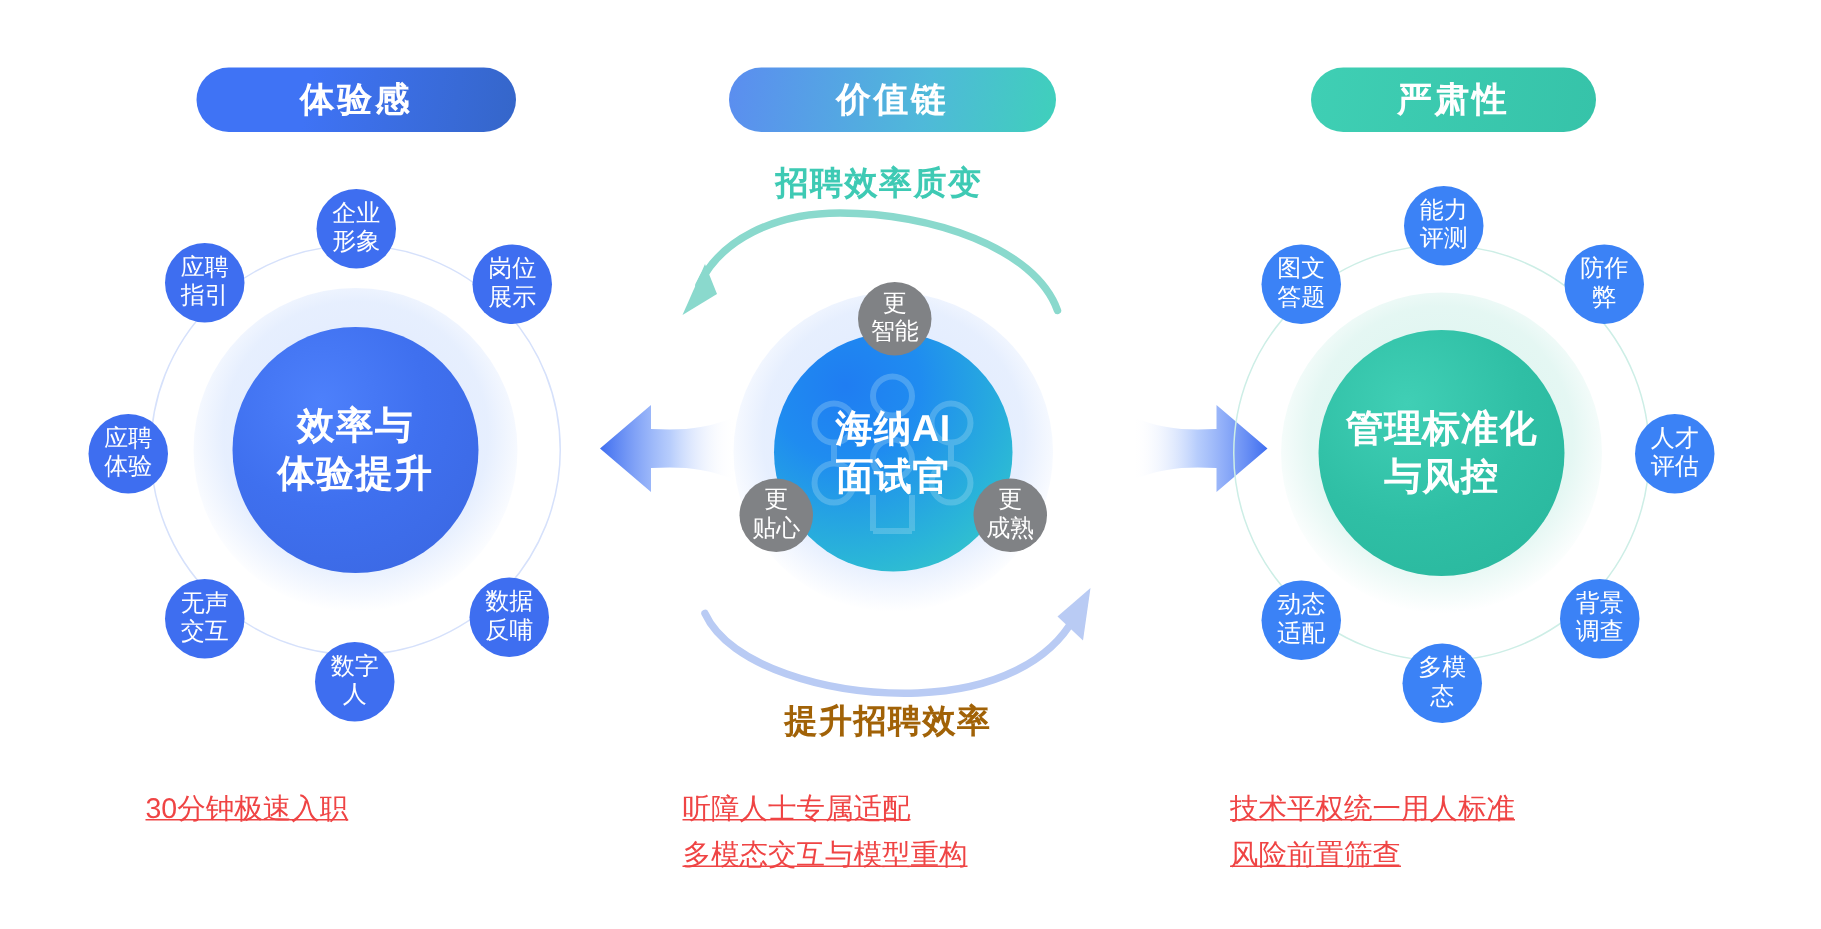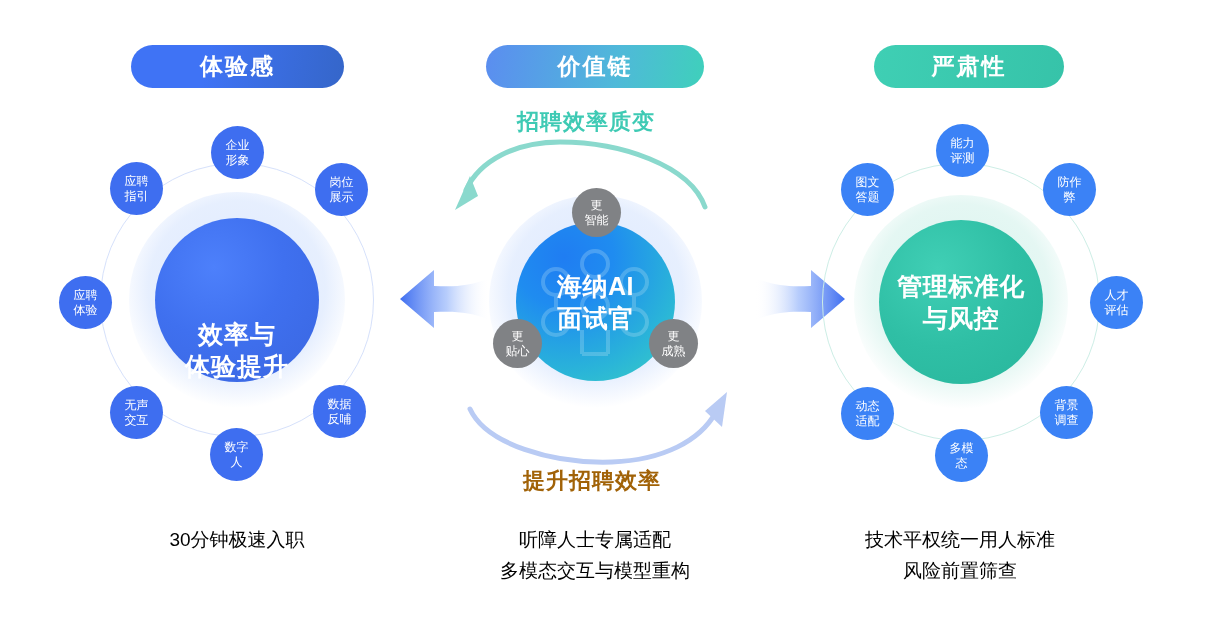--- a/index.html
+++ b/index.html
@@ -112,21 +112,21 @@
 
   
   .sat {
     position: absolute;
     border-radius: 50%;
     display: flex;
     flex-direction: column;
     align-items: center;
     justify-content: center;
     color: #ffffff;
-    font-size: 12px;
+    font-size: 16px;
     line-height: 1.18;
     text-align: center;
     white-space: nowrap;
   }
   .sat-blue { background: #3e6ef0; }
   .sat-teal { background: #3b82f6; }
   .sat-gray { background: #808285; }
 
   
   .bigarrow { position: absolute; }
@@ -140,46 +140,47 @@
     letter-spacing: 1px;
   }
   .arclabel-top { color: #3ecab4; left: 517px; top: 107px; }
   .arclabel-bottom { color: #a16207; left: 523px; top: 466px; }
 
   .arcs { position: absolute; left: 0; top: 0; }
 
   
   .caption {
     position: absolute;
-    text-align: center;
-    color: #000000;
+    text-align: left;
+    color: #ef4444;
     font-size: 19px;
     line-height: 1.62;
     white-space: nowrap;
+    text-decoration: underline;
   }
 </style>
 </head>
 <body>
 
 <div id="stage">
 
   <div class="pill pill-left">
     <span>体验感</span>
   </div>
   <div class="pill pill-mid">
     <span>价值链</span>
   </div>
   <div class="pill pill-right">
     <span>严肃性</span>
   </div>
 
   <div class="cluster">
     <div class="ring ring-blue" style="left:100px; top:163px; width:274px; height:274px;"></div>
     <div class="halo halo-blue" style="left:129px; top:192px; width:216px; height:216px;"></div>
-    <div class="core core-blue" style="left:155px; top:218px; width:164px; height:164px;justify-content:flex-end;">
+    <div class="core core-blue" style="left:155px; top:218px; width:164px; height:164px;">
       <span>效率与</span>
       <span>体验提升</span>
     </div>
 
     <div class="sat sat-blue" style="left:211px; top:126px; width:53px; height:53px;">
       <span>企业</span>
       <span>形象</span>
     </div>
     <div class="sat sat-blue" style="left:315px; top:163px; width:53px; height:53px;">
       <span>岗位</span>

